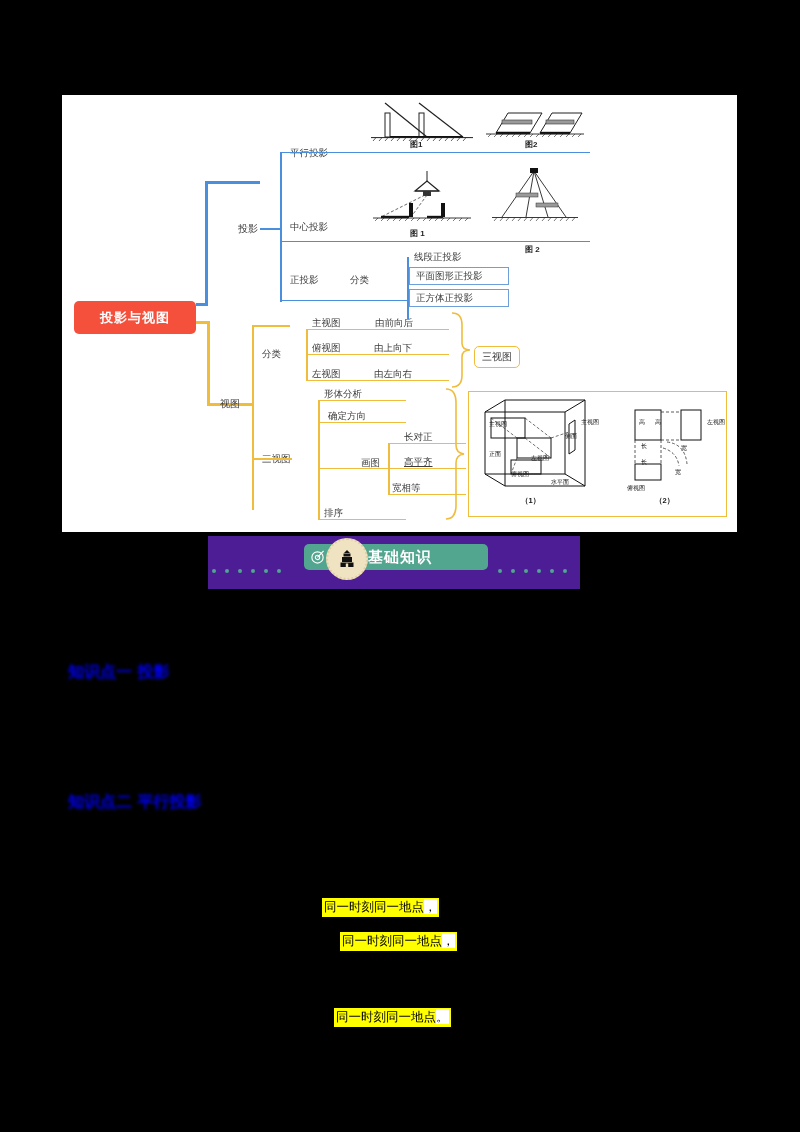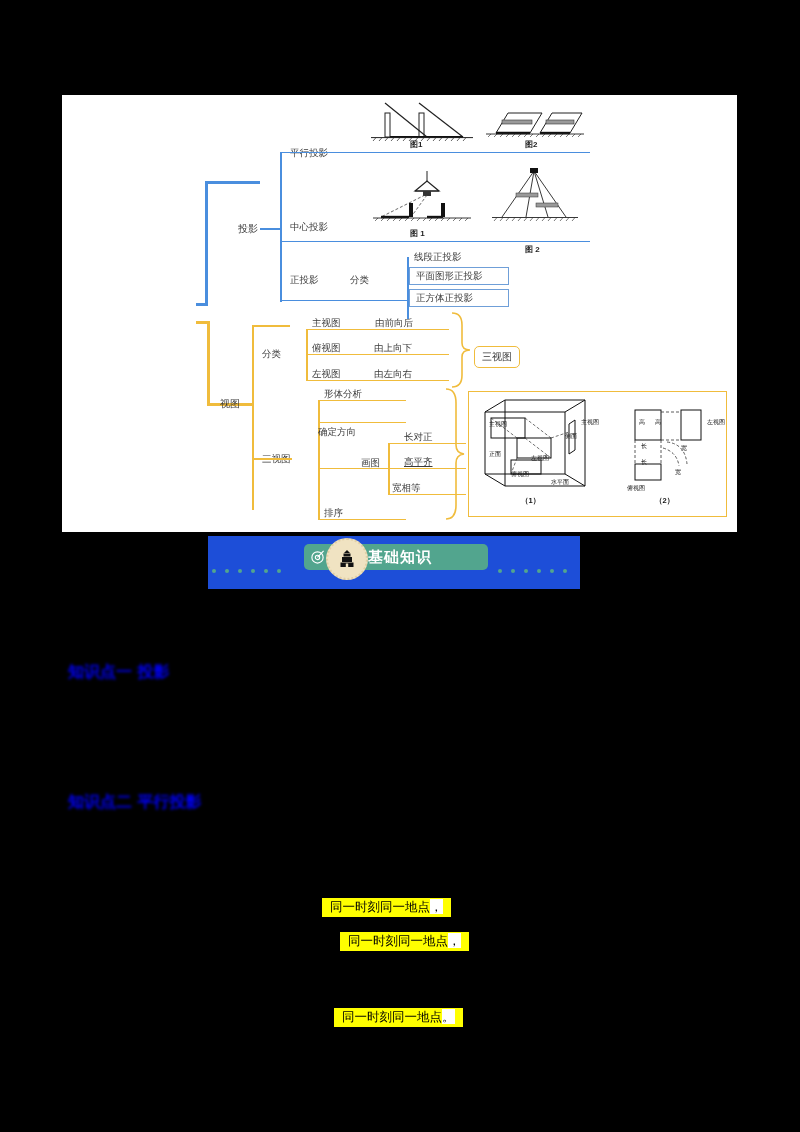--- a/index.html
+++ b/index.html
@@ -64,21 +64,21 @@
   
   .pic{position:absolute;}
   .pic-cap{
     position:absolute;font-size:8px;color:#222;font-weight:bold;
     white-space:nowrap;
   }
 
   
   .banner-strip{
     position:absolute;left:208px;top:536px;width:372px;height:53px;
-    background:#1d4ed8;
+    background:#4c1d95;
   }
   .banner-dots{position:absolute;top:33px;display:flex;gap:9px;}
   .banner-dots span{
     width:4px;height:4px;border-radius:50%;background:#52a58e;display:block;
   }
   .banner-pill{
     position:absolute;left:96px;top:8px;width:184px;height:26px;
     background:#52a58e;border-radius:5px;
   }
   .banner-title{
@@ -99,36 +99,39 @@
   
   .blue-head{
     position:absolute;color:#0000f5;font-weight:bold;
     filter:blur(1.6px);white-space:nowrap;
     font-family:"DejaVu Sans",sans-serif;
   }
 
   
   .hl{
     position:absolute;background:#ffff00;color:#000;
-    font-size:12.5px;padding:1px 8px;white-space:nowrap;
+    font-size:12.5px;padding:1px 2px;white-space:nowrap;
     font-family:"DejaVu Sans",sans-serif;
   }
   .hl .tail{background:#fff;color:#000;}
 
   .illus-txt{position:absolute;font-size:6px;color:#111;white-space:nowrap;}
   .illus-cap{position:absolute;font-size:7.5px;color:#111;font-weight:bold;}
 </style>
 </head>
 <body>
 
 <div class="page">
 
   <div class="mindmap-card">
     <div class="mm">
 
+      <div class="root-node">
+        <span>投影与视图</span>
+      </div>
 
       <div class="ln blue" style="left:134px;top:208px;width:12px;height:3px;"></div>
       <div class="ln blue" style="left:143px;top:86px;width:3px;height:125px;"></div>
       <div class="ln blue" style="left:143px;top:86px;width:55px;height:3px;"></div>
 
       <div class="ln yellow" style="left:134px;top:226px;width:14px;height:3px;"></div>
       <div class="ln yellow" style="left:145px;top:226px;width:3px;height:85px;"></div>
       <div class="ln yellow" style="left:145px;top:308px;width:45px;height:3px;"></div>
 
       <div class="lbl big" style="left:176px;top:128px;">投影</div>
@@ -298,21 +301,21 @@
       <div class="lbl" style="left:200px;top:358px;">三视图</div>
       <div class="ln yellow" style="left:190px;top:363px;width:40px;height:2px;"></div>
 
       <div class="ln yellow" style="left:256px;top:305px;width:2px;height:120px;"></div>
       <div class="yellow-rule" style="left:256px;top:305px;width:88px;"></div>
       <div class="yellow-rule" style="left:256px;top:327px;width:88px;"></div>
       <div class="yellow-rule" style="left:256px;top:373px;width:88px;"></div>
       <div class="yellow-rule" style="left:256px;top:424px;width:88px;"></div>
 
       <div class="lbl" style="left:262px;top:293px;">形体分析</div>
-      <div class="lbl" style="left:256px;top:315px;margin-top:16px;">确定方向</div>
+      <div class="lbl" style="left:266px;top:315px;">确定方向</div>
       <div class="lbl" style="left:262px;top:362px;margin-left:37px;">画图</div>
       <div class="lbl" style="left:262px;top:412px;">排序</div>
 
       <div class="ln yellow" style="left:326px;top:348px;width:2px;height:52px;"></div>
       <div class="yellow-rule" style="left:326px;top:348px;width:78px;"></div>
       <div class="yellow-rule" style="left:326px;top:373px;width:78px;"></div>
       <div class="yellow-rule" style="left:326px;top:399px;width:78px;"></div>
       <div class="lbl" style="left:342px;top:336px;">长对正</div>
       <div class="lbl" style="left:342px;top:361px;text-decoration:underline;">高平齐</div>
       <div class="lbl" style="left:330px;top:387px;">宽相等</div>

